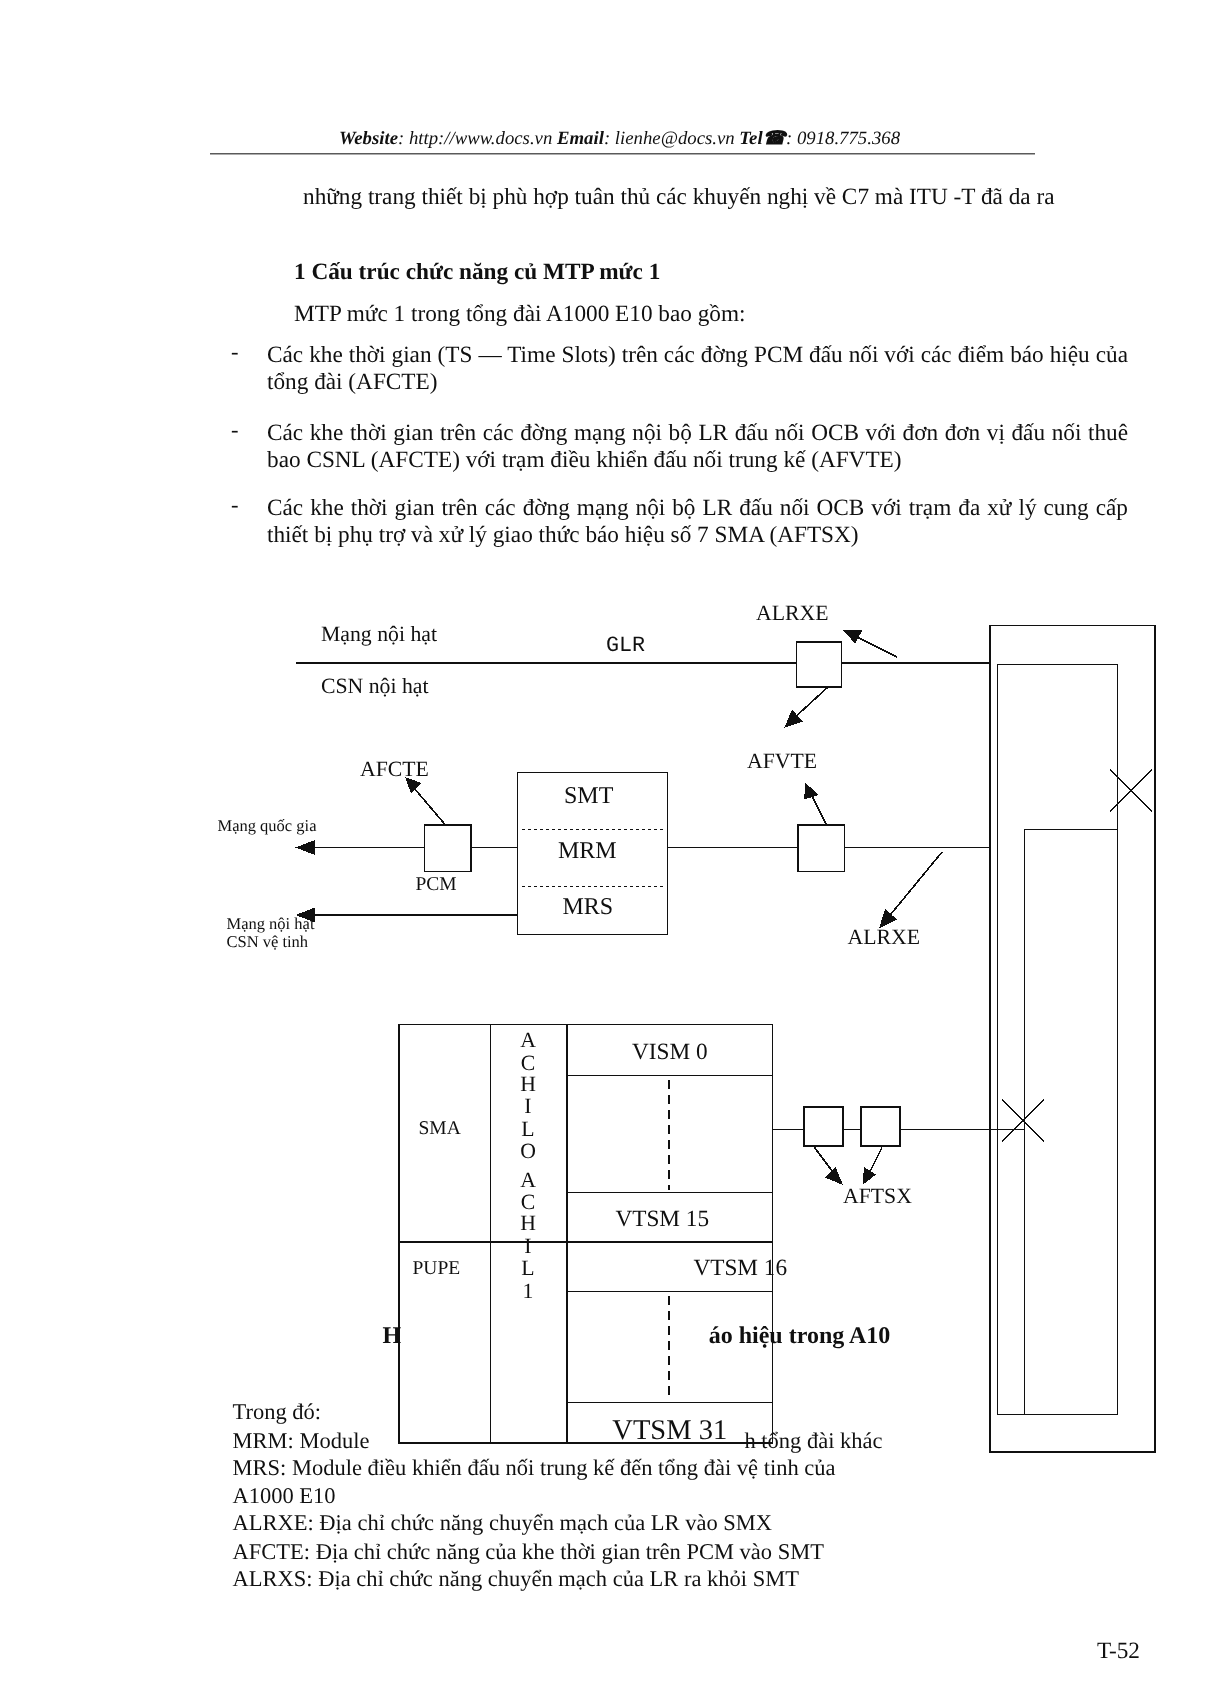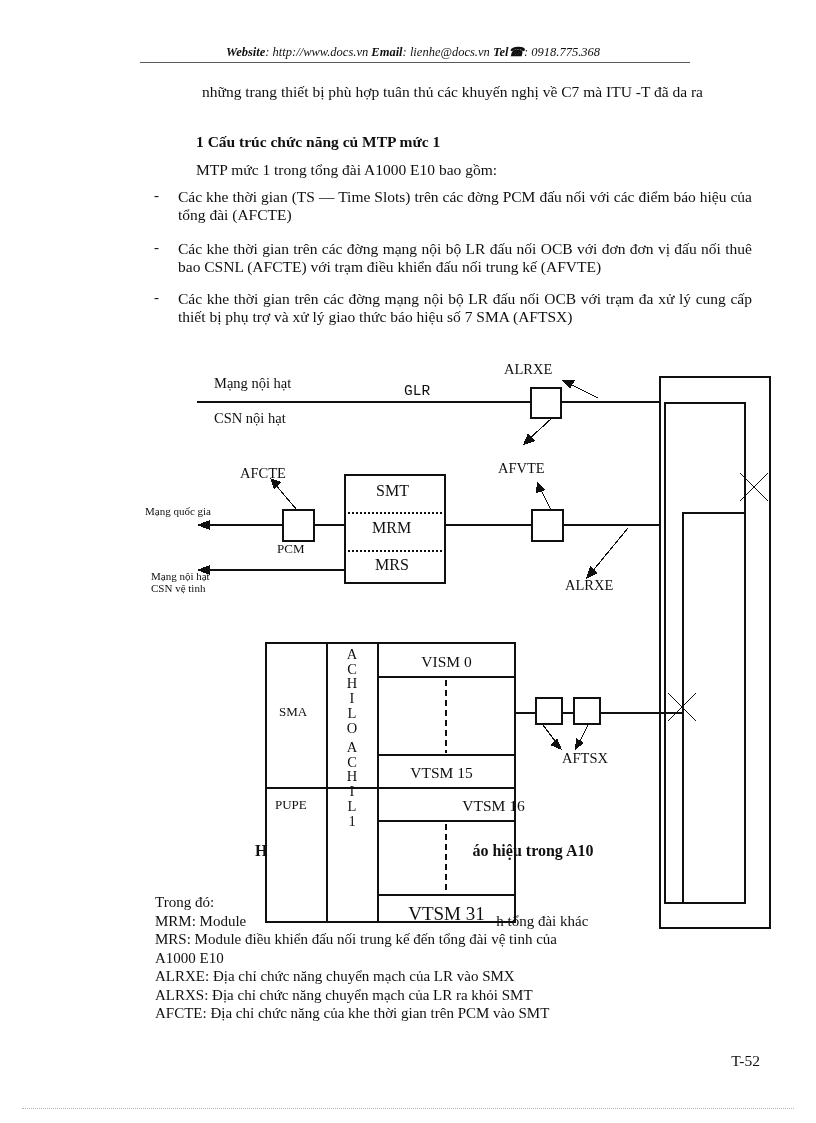--- a/index.html
+++ b/index.html
@@ -1,20 +1,20 @@
 <!DOCTYPE html>
 <html><head>
 <meta charset="utf-8">
 <style>
   html,body{margin:0;padding:0;background:#ffffff;}
   body{
     width:816px;height:1123px;position:relative;overflow:hidden;
     font-family:"Liberation Serif", serif;color:#101010;
   }
-  .page{position:absolute;inset:0;}
+  .page{position:absolute;inset:0;margin-top:40px;}
 
   
   #header{
     position:absolute;left:130px;top:44px;width:566px;
     text-align:center;white-space:nowrap;
     font-size:12.5px;font-style:italic;
   }
   #header .b{font-weight:bold;}
   #header-rule{
     position:absolute;left:140px;top:62px;width:550px;height:0;
@@ -227,20 +227,20 @@
   </div>
 
   <div id="legend">
     <div>Trong đó:</div>
     <div class="occluded">
       <span>MRM: Module</span><span style="display:inline-block;width:250px;"></span><span>h tổng đài khác</span>
     </div>
     <div>MRS: Module điều khiển đấu nối trung kế đến tổng đài vệ tinh của</div>
     <div>A1000 E10</div>
     <div>ALRXE: Địa chỉ chức năng chuyển mạch của LR vào SMX</div>
+    <div>AFCTE: Địa chỉ chức năng của khe thời gian trên PCM vào SMT</div>
     <div>ALRXS: Địa chỉ chức năng chuyển mạch của LR ra khỏi SMT</div>
-    <div>AFCTE: Địa chỉ chức năng của khe thời gian trên PCM vào SMT</div>
   </div>
 
   <div id="pageno">T-52</div>
   <div id="footer-rule"></div>
 
 </div>
 
 </body></html>

